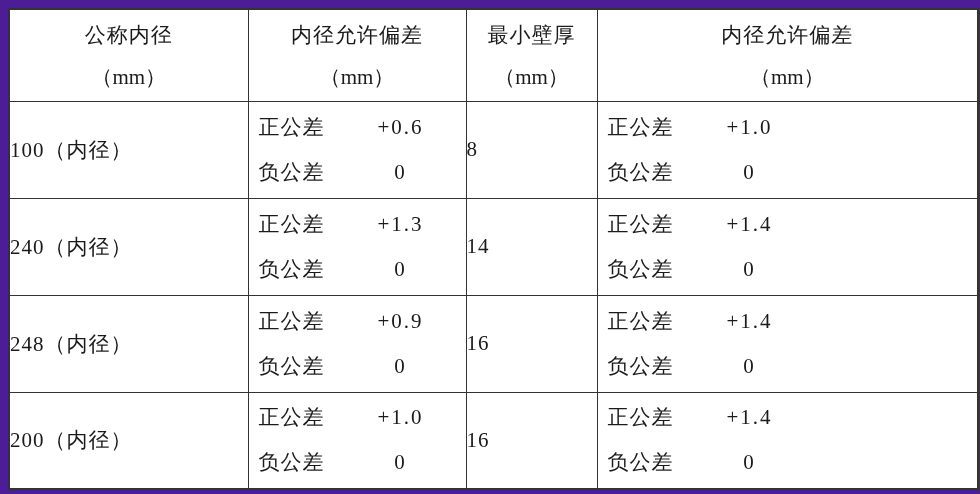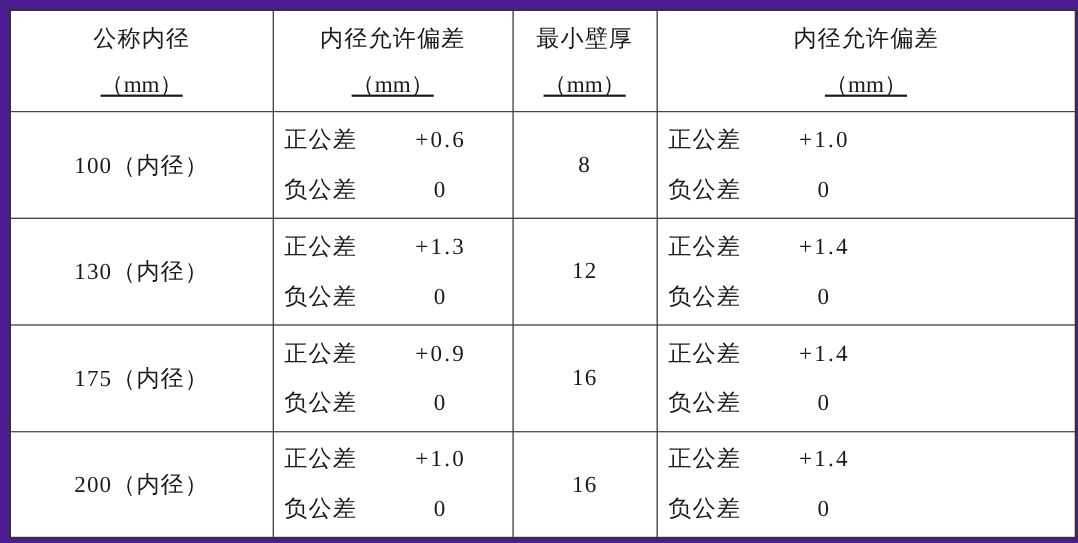--- a/index.html
+++ b/index.html
@@ -38,25 +38,24 @@
   tr.header-row { height: 92px; }
   tr.data-row   { height: 97px; }
 
   
   th.h-cell {
     text-align: center;
     vertical-align: middle;
     font-size: 21px;
   }
   .h-title { line-height: 44px; letter-spacing: 1px; }
-  .h-unit  { line-height: 40px; text-decoration: underline; }
+  .h-unit  { line-height: 40px; }
 
   
   td.c-center {
-    text-align: center;
     vertical-align: middle;
     font-size: 21px;
     letter-spacing: 1px;
   }
 
   
   td.c-dev {
     vertical-align: middle;
     font-size: 21px;
   }
@@ -131,46 +130,46 @@
             <span class="dev-value">+1.0</span>
           </div>
           <div class="dev-line">
             <span class="dev-label">负公差</span>
             <span class="dev-value">0</span>
           </div>
         </td>
       </tr>
 
       <tr class="data-row">
-        <td class="c-center">130（内径）</td>
+        <td class="c-center">240（内径）</td>
         <td class="c-dev">
           <div class="dev-line">
             <span class="dev-label">正公差</span>
             <span class="dev-value">+1.3</span>
           </div>
           <div class="dev-line">
             <span class="dev-label">负公差</span>
             <span class="dev-value">0</span>
           </div>
         </td>
-        <td class="c-center">12</td>
+        <td class="c-center">14</td>
         <td class="c-dev">
           <div class="dev-line">
             <span class="dev-label">正公差</span>
             <span class="dev-value">+1.4</span>
           </div>
           <div class="dev-line">
             <span class="dev-label">负公差</span>
             <span class="dev-value">0</span>
           </div>
         </td>
       </tr>
 
       <tr class="data-row">
-        <td class="c-center">175（内径）</td>
+        <td class="c-center">248（内径）</td>
         <td class="c-dev">
           <div class="dev-line">
             <span class="dev-label">正公差</span>
             <span class="dev-value">+0.9</span>
           </div>
           <div class="dev-line">
             <span class="dev-label">负公差</span>
             <span class="dev-value">0</span>
           </div>
         </td>

